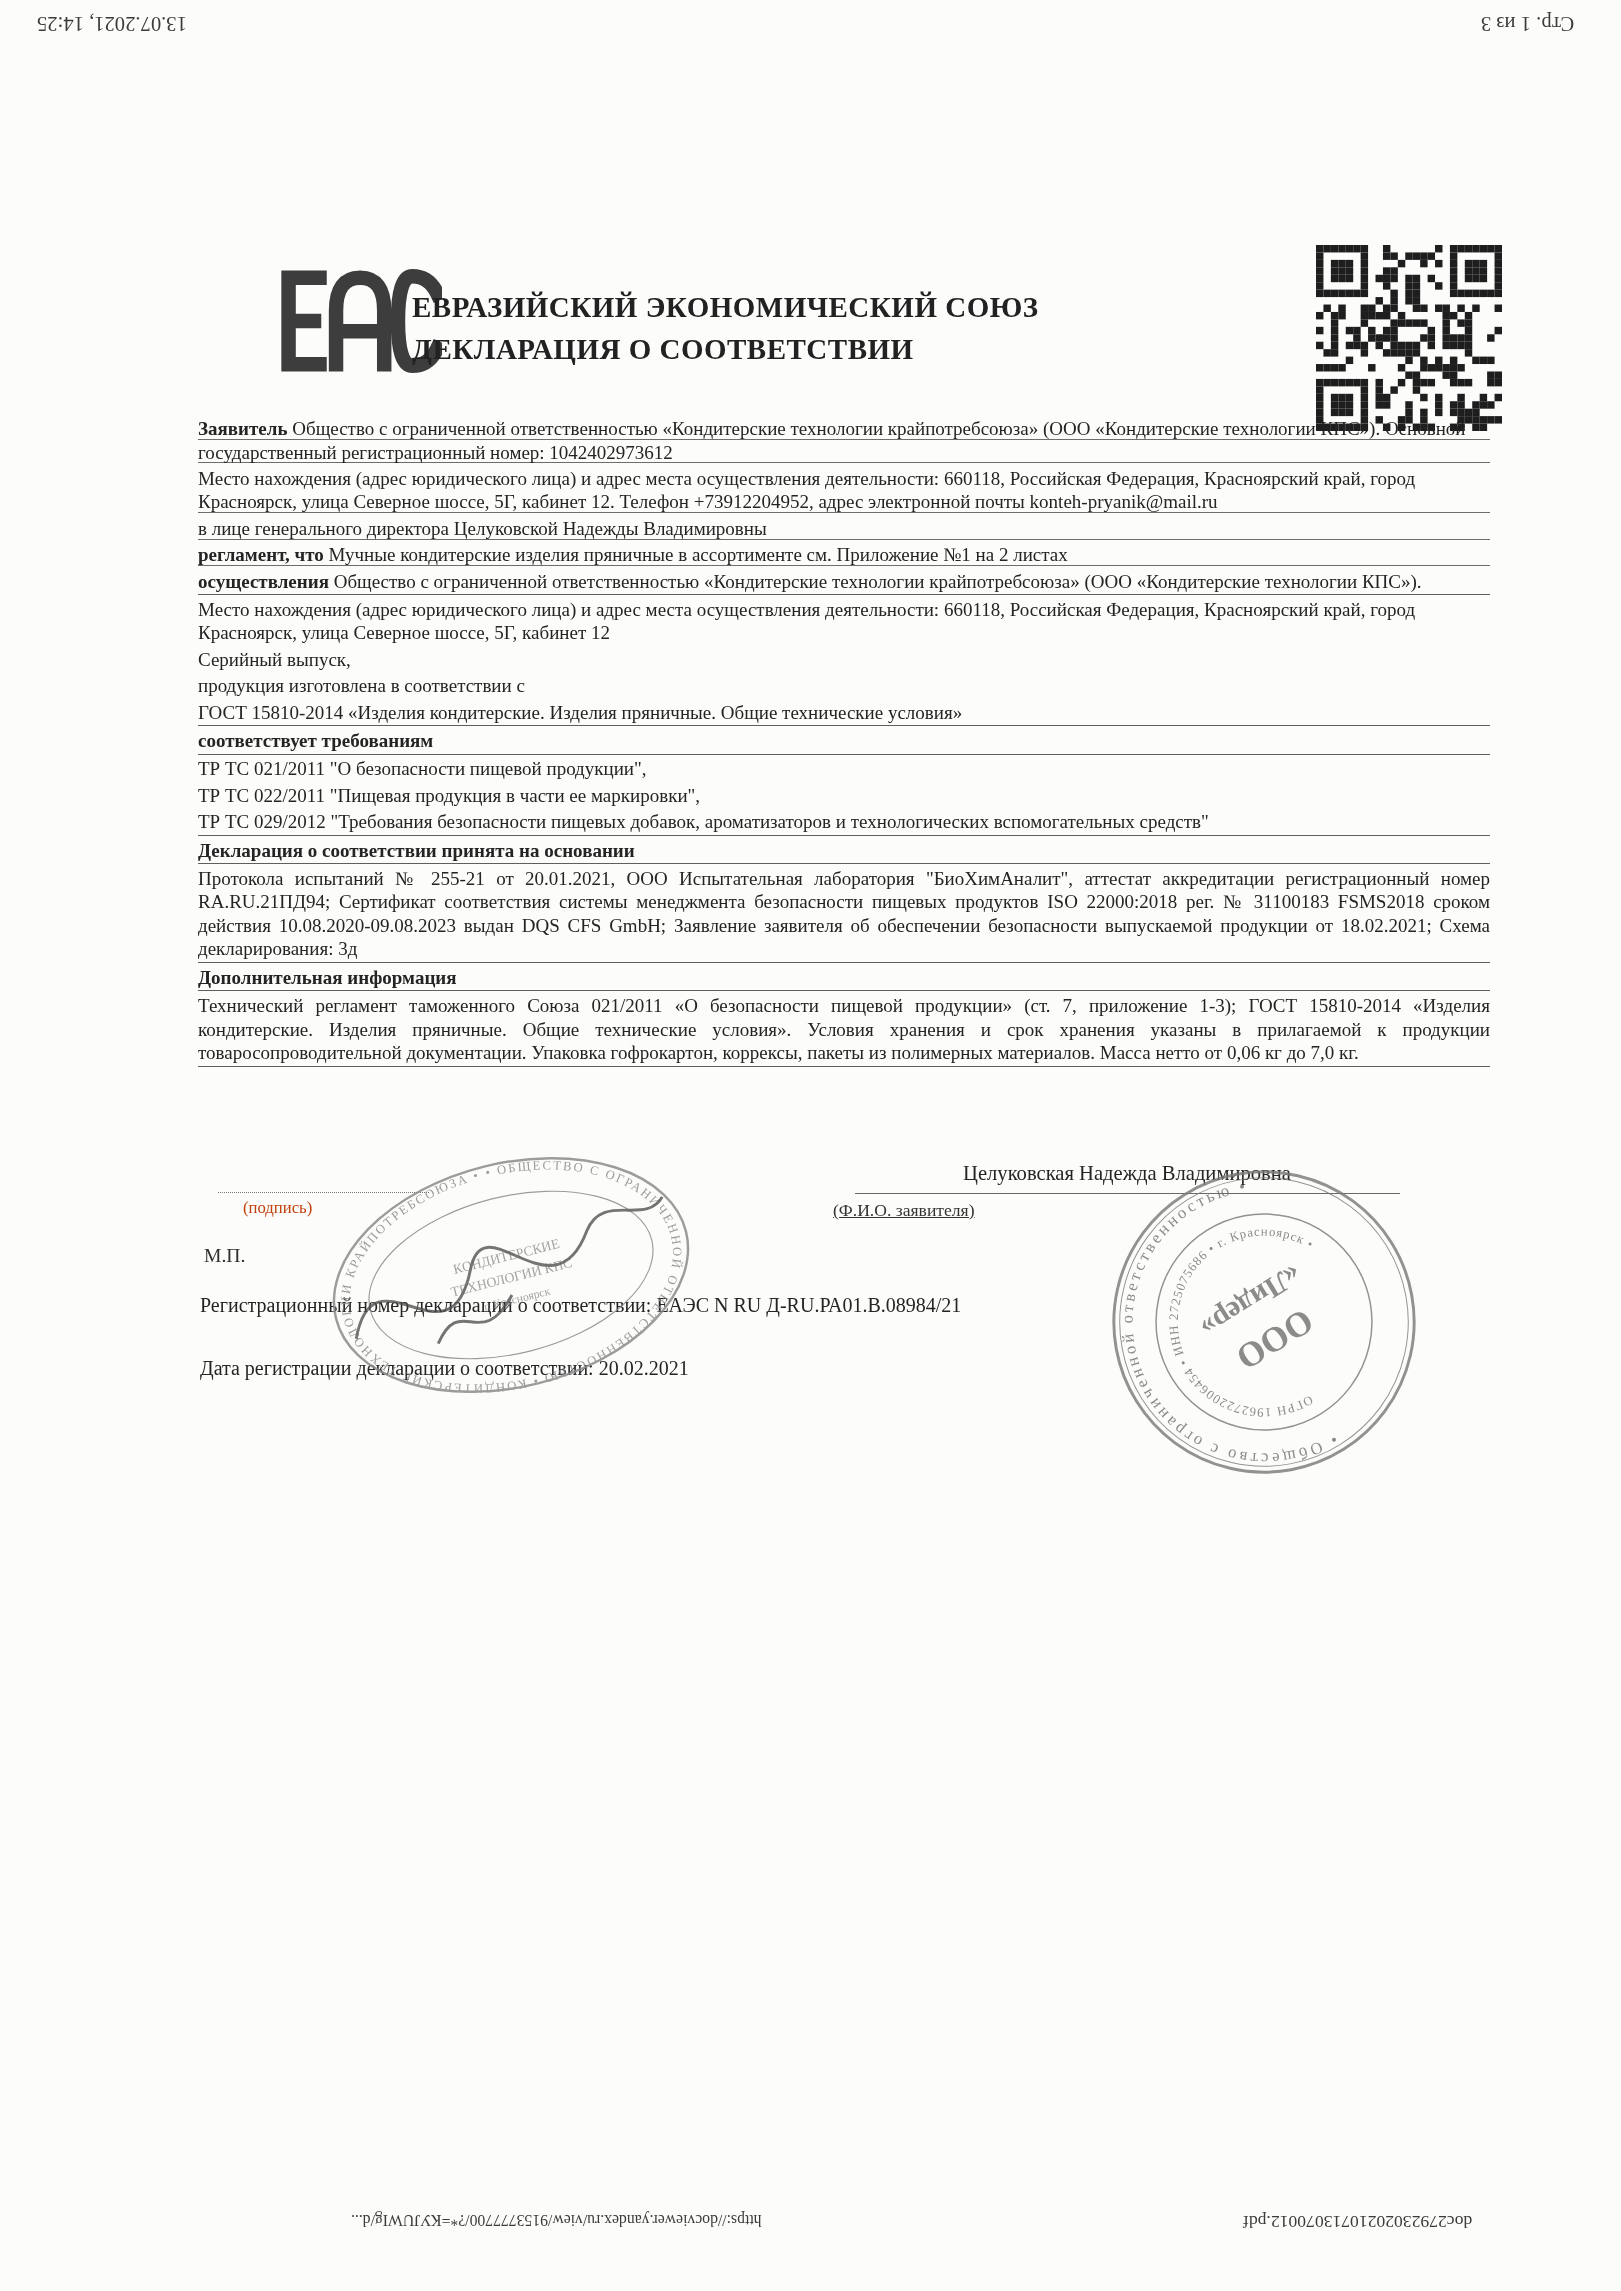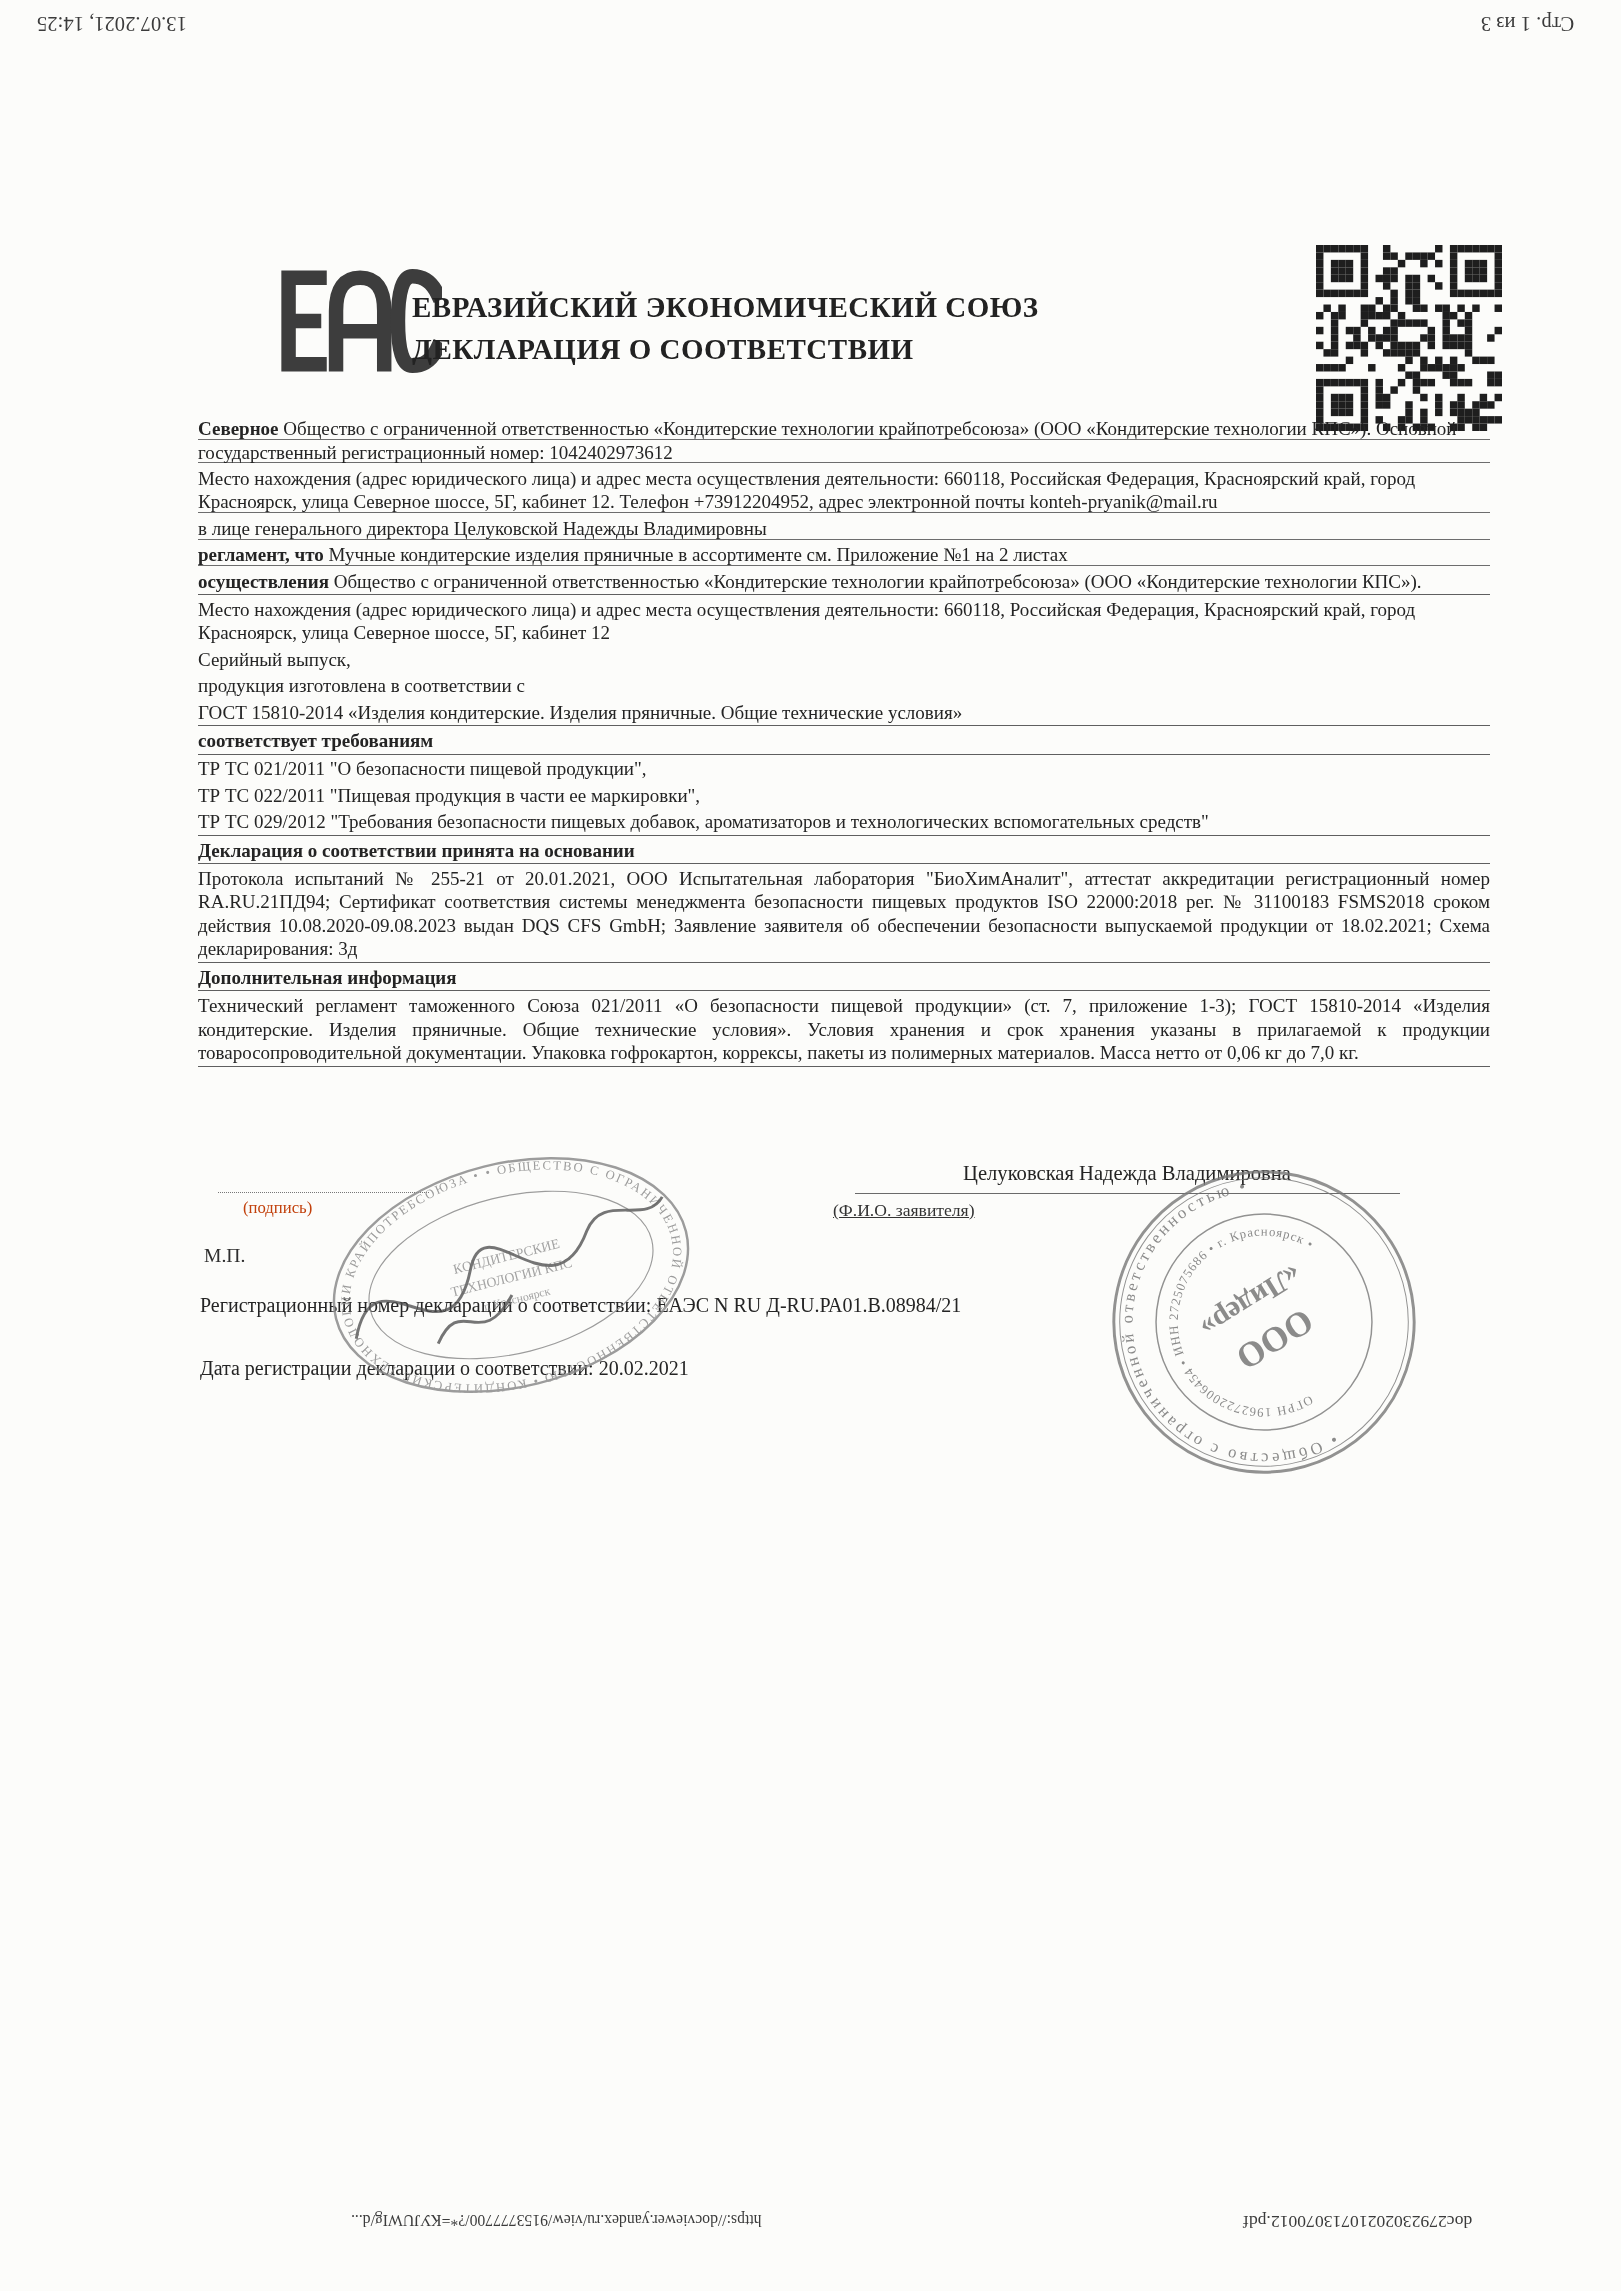--- a/index.html
+++ b/index.html
@@ -374,21 +374,21 @@
         <rect x="106.4" y="182.4" width="7.6" height="7.6"></rect>
         <rect x="114.0" y="182.4" width="7.6" height="7.6"></rect>
         <rect x="136.8" y="182.4" width="7.6" height="7.6"></rect>
         <rect x="144.4" y="182.4" width="7.6" height="7.6"></rect>
         <rect x="159.6" y="182.4" width="7.6" height="7.6"></rect>
         <rect x="167.2" y="182.4" width="7.6" height="7.6"></rect>
       </g>
   </svg>
 
   <div class="body-text">
-      <div class="sec ruled"><span class="lead">Северное </span><span>Общество с ограниченной ответственностью «Кондитерские технологии крайпотребсоюза» (ООО «Кондитерские технологии КПС»). Основной государственный регистрационный номер: 1042402973612</span></div>
+      <div class="sec ruled"><span class="lead">Заявитель </span><span>Общество с ограниченной ответственностью «Кондитерские технологии крайпотребсоюза» (ООО «Кондитерские технологии КПС»). Основной государственный регистрационный номер: 1042402973612</span></div>
       <div class="sec ruled"><span>Место нахождения (адрес юридического лица) и адрес места осуществления деятельности: 660118, Российская Федерация, Красноярский край, город Красноярск, улица Северное шоссе, 5Г, кабинет 12. Телефон +73912204952, адрес электронной почты konteh-pryanik@mail.ru</span></div>
       <div class="sec ruled"><span>в лице генерального директора Целуковской Надежды Владимировны</span></div>
       <div class="sec ruled"><span class="lead">регламент, что </span><span>Мучные кондитерские изделия пряничные в ассортименте см. Приложение №1 на 2 листах</span></div>
       <div class="sec underline"><span class="lead">осуществления </span><span>Общество с ограниченной ответственностью «Кондитерские технологии крайпотребсоюза» (ООО «Кондитерские технологии КПС»).</span></div>
       <div class="sec"><span>Место нахождения (адрес юридического лица) и адрес места осуществления деятельности: 660118, Российская Федерация, Красноярский край, город Красноярск, улица Северное шоссе, 5Г, кабинет 12</span></div>
       <div class="sec"><span>Серийный выпуск,</span></div>
       <div class="sec"><span>продукция изготовлена в соответствии с</span></div>
       <div class="sec underline"><span>ГОСТ 15810-2014 «Изделия кондитерские. Изделия пряничные. Общие технические условия»</span></div>
       <div class="sec underline bold"><span>соответствует требованиям</span></div>
       <div class="sec"><span>ТР ТС 021/2011 "О безопасности пищевой продукции",</span></div>

